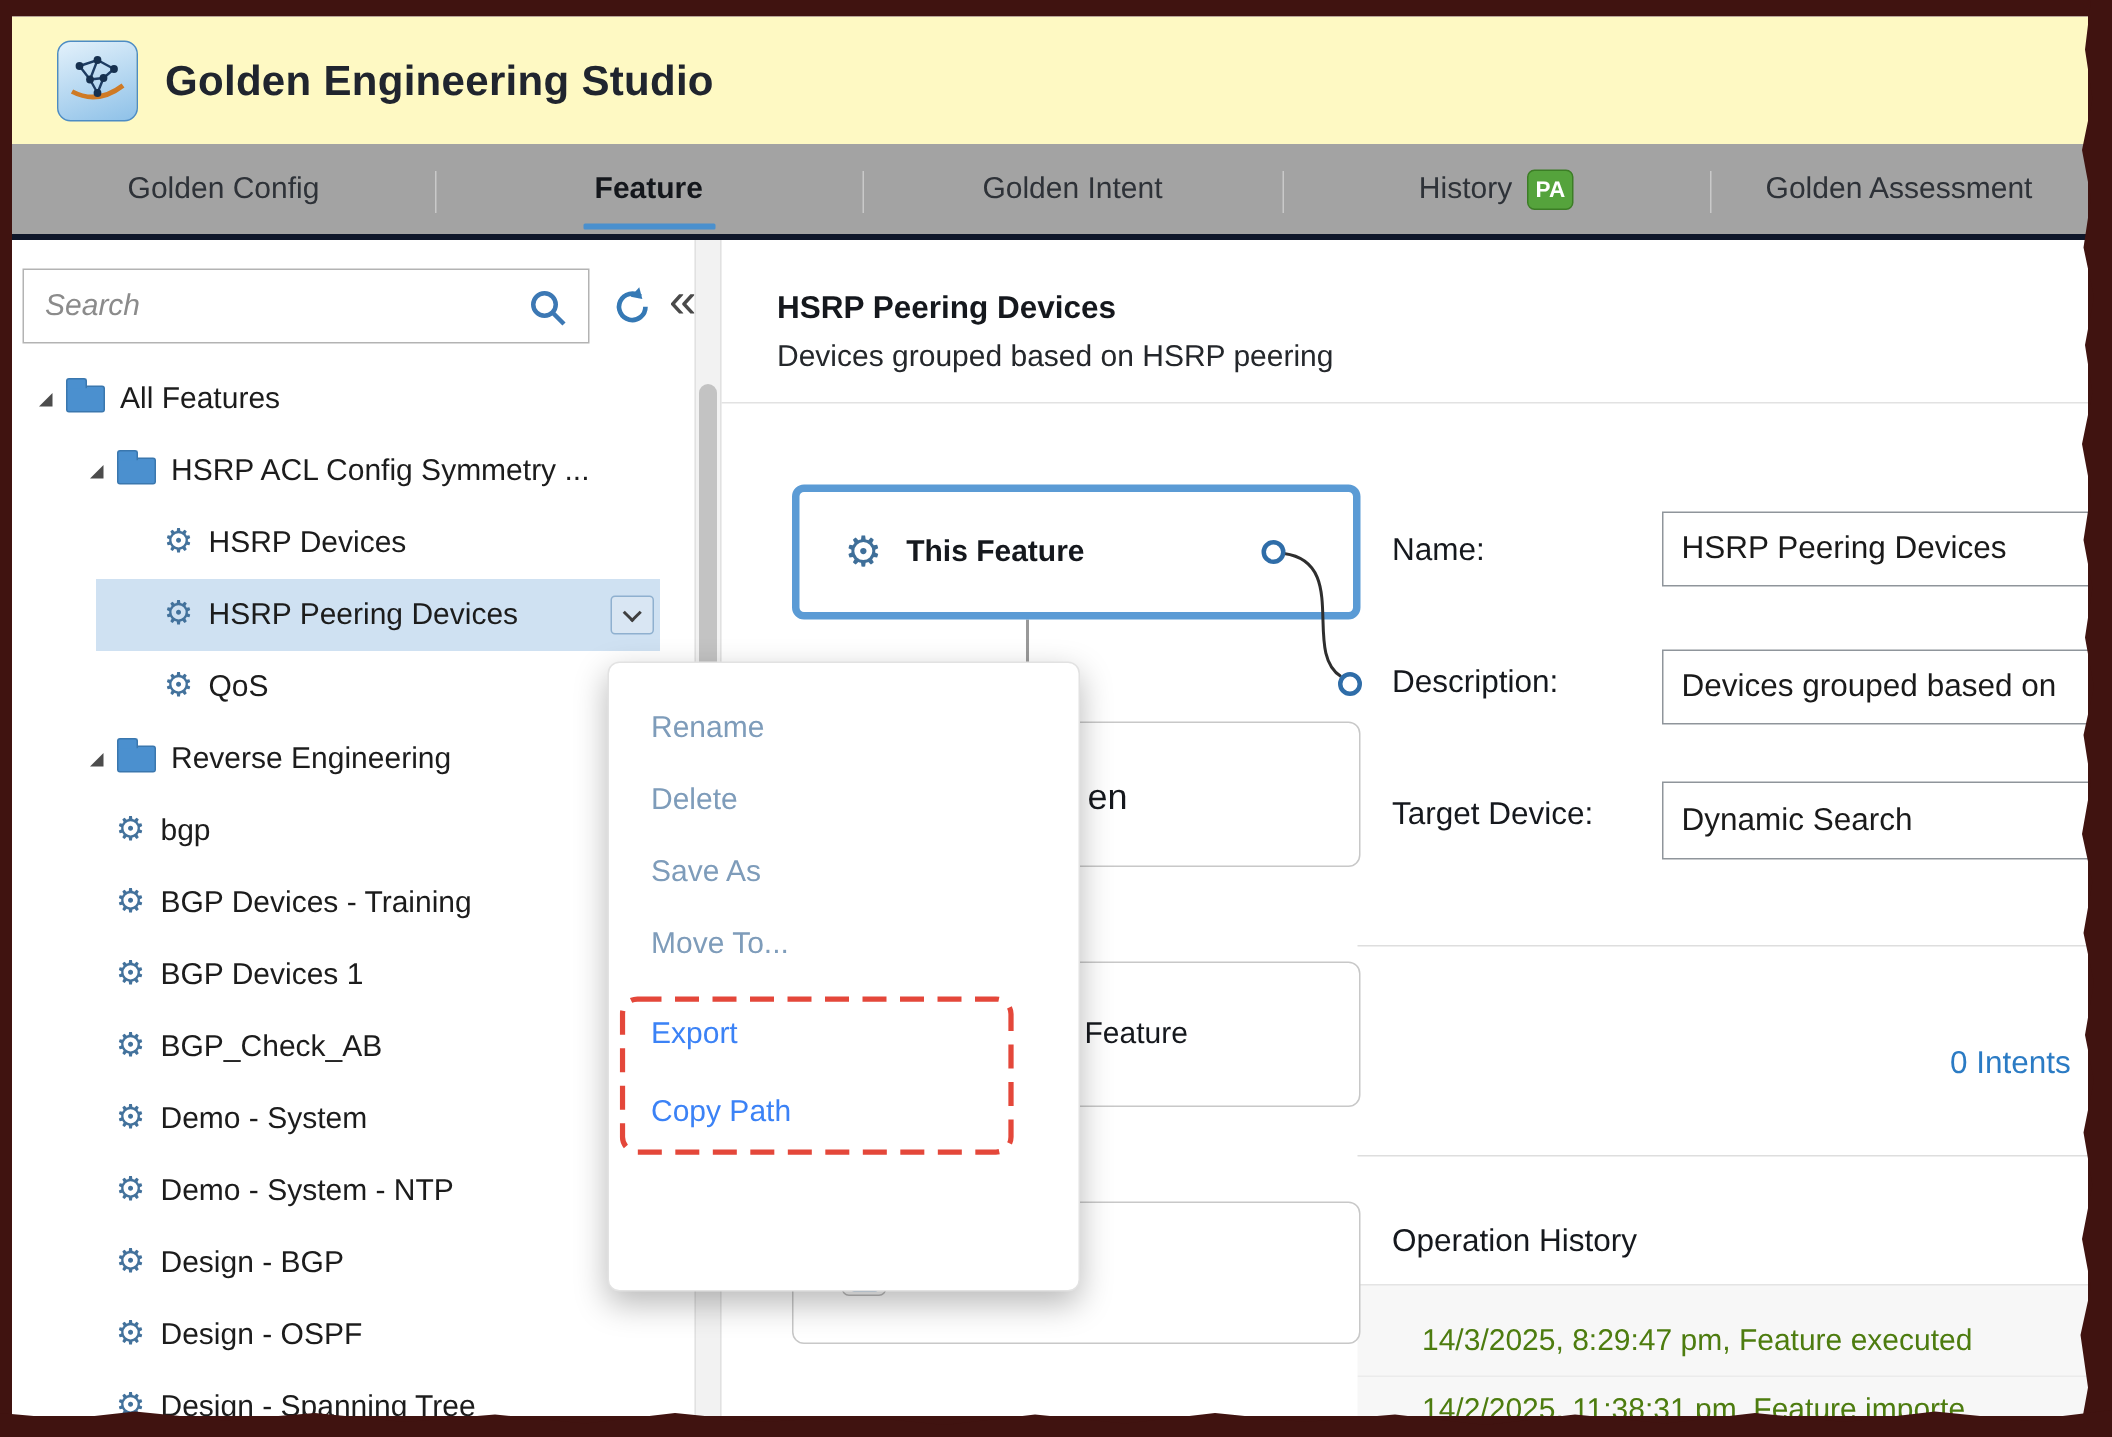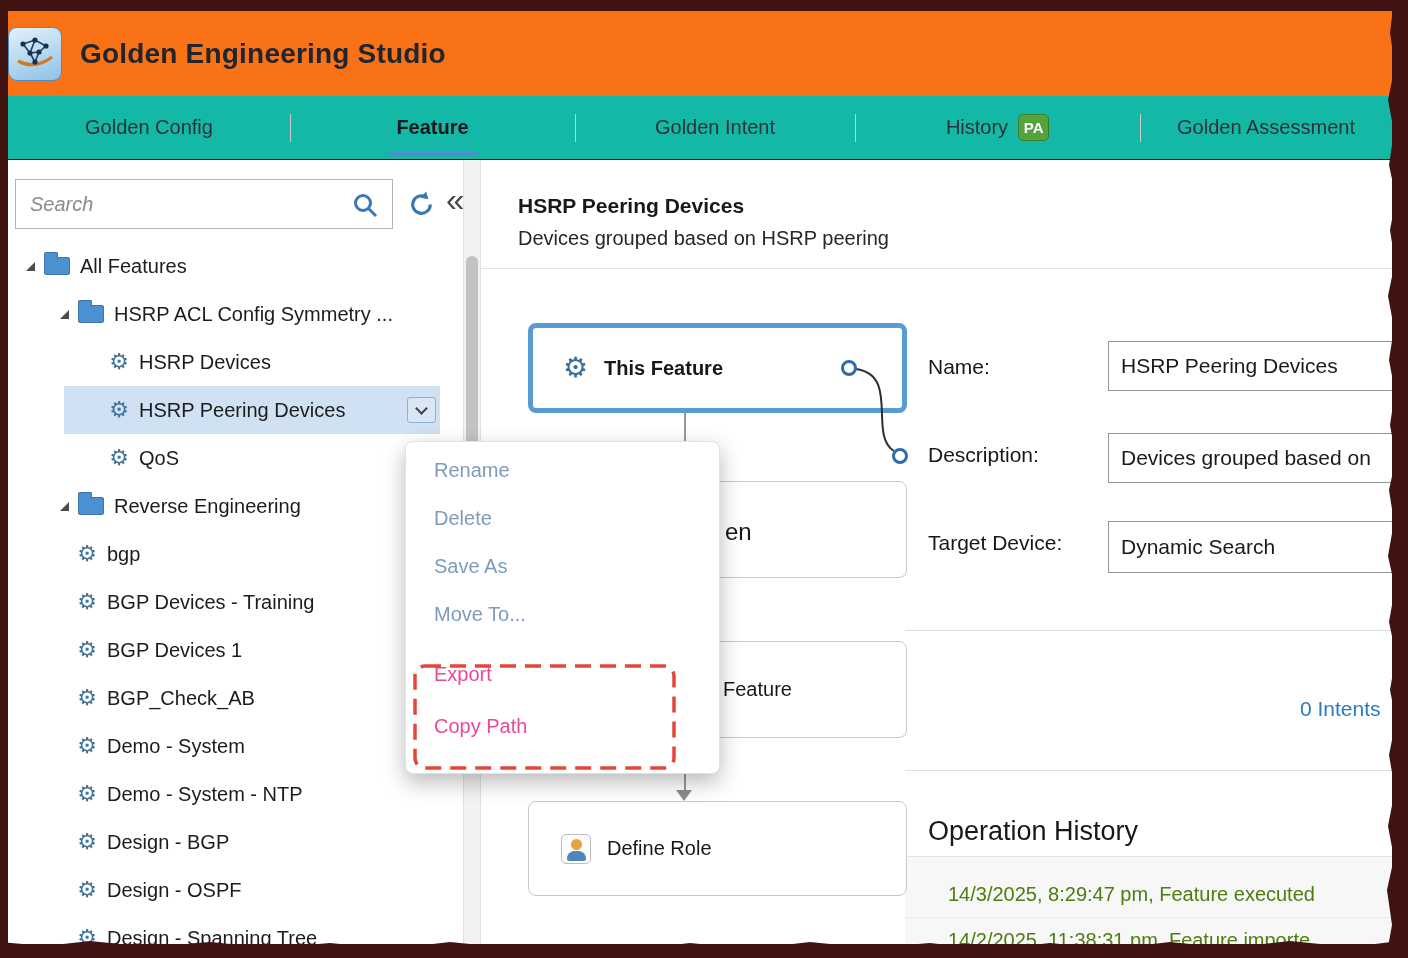--- a/index.html
+++ b/index.html
@@ -1,26 +1,26 @@
 <!DOCTYPE html>
 <html><head>
 <meta charset="utf-8">
 <style>
   *{box-sizing:border-box;margin:0;padding:0}
   html,body{overflow:hidden}
   body{width:1408px;height:958px;position:relative;background:#401310;font-family:"Liberation Sans",sans-serif}
   .page{position:absolute;left:8px;top:11px;width:1384px;height:933px;background:#fff;overflow:hidden}
 
   
-  .app-header{position:absolute;left:0;top:0;width:100%;height:85px;background:#f97316;display:flex;align-items:center;gap:18px}
+  .app-header{position:absolute;left:0;top:0;width:100%;height:85px;background:#fef9c3;display:flex;align-items:center;padding-left:30px;gap:18px}
   .app-icon{width:54px;height:54px;border-radius:9px;background:linear-gradient(160deg,#e3f1fb,#8ec1e8);border:1px solid #4d8cc4;display:flex;align-items:center;justify-content:center;flex:none}
   .app-title{font-size:28px;font-weight:bold;color:#20252e;letter-spacing:.2px}
 
   
-  .tab-bar{position:absolute;left:0;top:85px;width:100%;height:64px;background:#14b8a6;display:flex;border-bottom:1px solid #0f172a}
+  .tab-bar{position:absolute;left:0;top:85px;width:100%;height:64px;background:#a3a3a3;display:flex;border-bottom:4px solid #0f172a}
   .tab{position:relative;display:flex;align-items:center;justify-content:center;font-size:20px;color:#2e3238;cursor:pointer}
   .tab:nth-child(1){width:282px}.tab:nth-child(2){width:285px}.tab:nth-child(3){width:280px}
   .tab:nth-child(4){width:285px}.tab:nth-child(5){width:252px}
   .tab:not(:first-child)::before{content:"";position:absolute;left:0;top:18px;height:28px;width:1px;background:#c9c9c9}
   .tab.active{font-weight:bold;color:#14171c}
   .tab.active::after{content:"";position:absolute;bottom:3px;left:50%;transform:translateX(-50%);width:88px;height:4px;background:#4a90ce;border-radius:1px}
   .pa-badge{margin-left:10px;width:31px;height:27px;border-radius:5px;background:#55a33c;border:1px solid #3c7d26;color:#fff;font-weight:bold;font-size:15px;display:flex;align-items:center;justify-content:center}
 
   
   .search-input{position:absolute;left:7px;top:168px;width:378px;height:50px;border:1px solid #b3b3b3;font-family:"Liberation Sans",sans-serif;font-size:20px;font-style:italic;color:#555;padding:0 44px 0 14px;background:#fff;outline:none}
@@ -76,42 +76,42 @@
   .vline{position:absolute;width:2px;background:#999;z-index:2}
   #v1{left:676px;top:402px;height:57px}
   #v2{left:676px;top:567px;height:52px}
   #v3{left:676px;top:727px;height:52px}
   .ah{position:absolute;width:0;height:0;border-left:8px solid transparent;border-right:8px solid transparent;border-top:11px solid #8d8d8d;z-index:2}
   #ah1{left:668px;top:459px}
   #ah2{left:668px;top:619px}
   #ah3{left:668px;top:779px}
 
   
-  .context-menu{position:absolute;left:397px;top:430px;width:315px;height:333px;background:#fff;border:1px solid #e2e2e2;border-radius:8px;box-shadow:0 8px 22px rgba(0,0,0,.28);z-index:30;padding-top:4px}
+  .context-menu{position:absolute;left:397px;top:430px;width:315px;height:420px;background:#fff;border:1px solid #e2e2e2;border-radius:8px;box-shadow:0 8px 22px rgba(0,0,0,.28);z-index:30;padding-top:19px}
   .menu-item{height:48px;display:flex;align-items:center;padding-left:28px;font-size:20px}
   .menu-item.disabled{color:#7e9cba}
-  .menu-item.enabled{color:#ec4899;cursor:pointer}
+  .menu-item.enabled{color:#3b82f6;cursor:pointer}
   .menu-item:nth-child(5){margin-top:12px}
   .menu-item:nth-child(6){margin-top:4px}
   .menu-highlight{position:absolute;left:7px;top:222px;width:263px;height:106px;z-index:31;pointer-events:none}
 
   
   .field-label{position:absolute;font-size:21px;color:#15181d}
   #lbl-name{left:920px;top:344px}
   #lbl-desc{left:920px;top:432px}
   #lbl-target{left:920px;top:520px}
   .field-input{position:absolute;left:1100px;width:310px;height:50px;border:1px solid #8f959b;font-size:21px;color:#1a1a1a;padding:0 12px;background:#fff;font-family:"Liberation Sans",sans-serif;outline:none}
   #inp-name{top:330px}
   #inp-desc{top:422px}
   #inp-target{top:510px;height:52px}
   .divider2{position:absolute;left:897px;right:0;top:619px;height:1px;background:#dedede}
   .divider3{position:absolute;left:897px;right:0;top:759px;height:1px;background:#dedede}
   #lbl-intents{left:920px;top:686px}
   #link-intents{position:absolute;left:1292px;top:686px;font-size:21px;color:#2b7bc4;cursor:pointer;white-space:nowrap}
-  #history-title{position:absolute;left:920px;top:805px;font-size:27px;color:#15181d}
+  #history-title{position:absolute;left:920px;top:805px;font-size:21px;color:#15181d}
   .history-panel{position:absolute;left:897px;right:0;top:845px;bottom:0;background:#f7f7f7;border-top:1px solid #e4e4e4;padding-top:15px;overflow:hidden}
   .history-row{height:46px;display:flex;align-items:center;padding-left:43px;font-size:20px;color:#4d7c0f;border-bottom:1px solid #ebebeb;white-space:nowrap}
 
   
   .edge-right{position:absolute;right:0;top:0;width:24px;height:958px;z-index:60;pointer-events:none}
   .edge-bottom{position:absolute;left:0;bottom:0;width:1408px;height:20px;z-index:60;pointer-events:none}
 </style>
 </head>
 <body>
 

